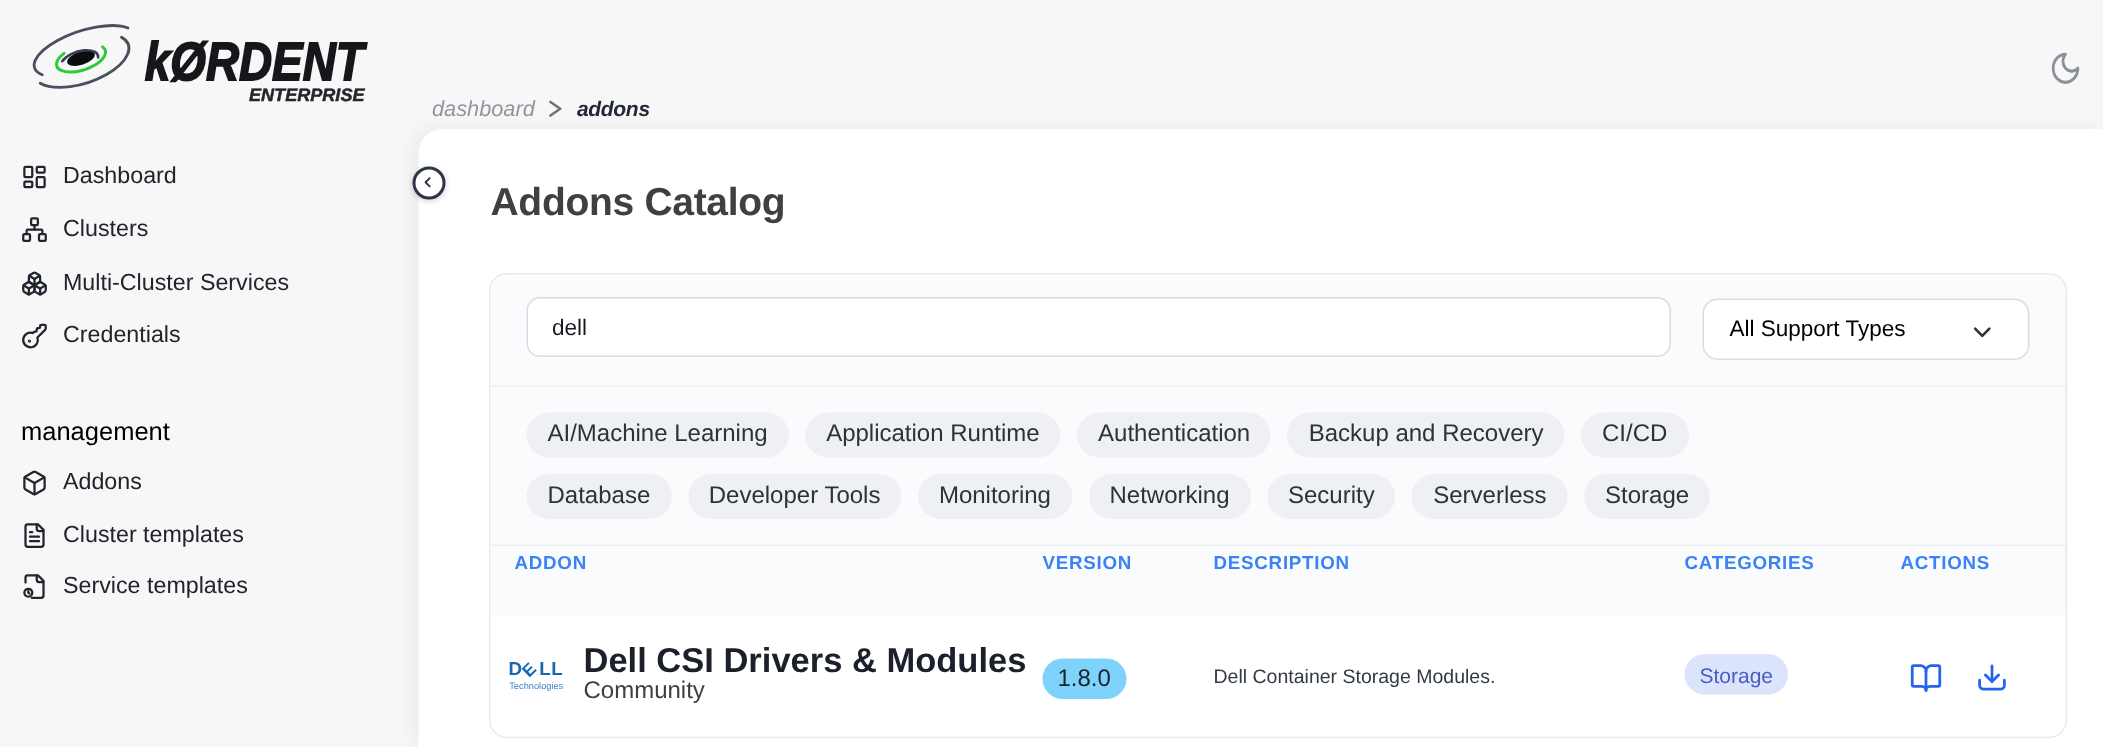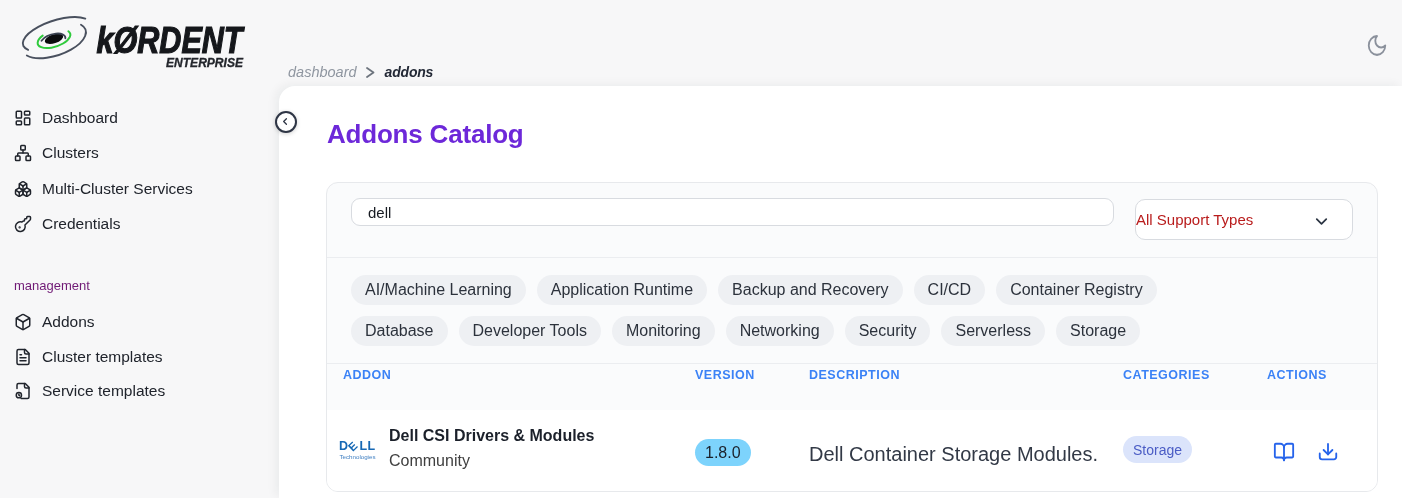--- a/index.html
+++ b/index.html
@@ -20,56 +20,56 @@
 
   
   #collapse { position:absolute; left:274.5px; top:110.5px; width:22px; height:22px;
     border-radius:50%; background:#fff; border:2px solid #2e3545;
     box-shadow:0 1px 4px rgba(0,0,0,0.18); display:flex; align-items:center; justify-content:center; }
 
   
   .nav-item { position:absolute; left:14px; display:flex; align-items:center; height:35px;
     color:#20242c; font-size:15.5px; }
   .nav-item svg { width:18px; height:18px; margin-right:10px; flex:0 0 auto; }
-  #nav-label { position:absolute; left:14px; top:278px; font-size:13px; color:#701a75; }
+  #nav-label { position:absolute; left:14px; top:278px; font-size:17px; color:#000000; }
 
   
   h1 { position:absolute; left:327px; top:119px; font-size:26px; font-weight:700;
-    color:#6d28d9; letter-spacing:-0.2px; }
+    color:#404040; letter-spacing:-0.2px; }
 
   #card { position:absolute; left:326px; top:182px; width:1052px; height:310px;
     background:#fafbfc; border:1px solid #e7e9ec; border-radius:12px; }
 
-  #search { position:absolute; left:24px; top:15px; width:763px; height:28px;
+  #search { position:absolute; left:24px; top:15px; width:763px; height:40px;
     border:1px solid #d8dbe0; border-radius:9px; background:#fff;
     font-size:15px; color:#171b22; padding:0 0 0 16px; display:flex; align-items:center; }
   #seltype { position:absolute; left:808px; top:16px; width:218px; height:41px;
     border:1px solid #d8dbe0; border-radius:10px; background:#fff;
-    font-size:15px; color:#b91c1c; display:flex; align-items:center; }
+    font-size:15px; color:#000000; display:flex; align-items:center; padding-left:17px; }
   #seltype svg { position:absolute; right:21px; top:12px; }
 
   .hdiv { position:absolute; left:0; width:1050px; height:1px; background:#ebedf0; }
 
   .chiprow { position:absolute; left:24px; display:flex; gap:11px;justify-content:space-between; }
   .chip { height:30px; border-radius:15px; background:#eef0f3; color:#2c323c;
     font-size:16px; display:flex; align-items:center; padding:0 14px; white-space:nowrap; }
 
   .th { position:absolute; top:185px; font-size:12.5px; font-weight:700; color:#3b82f6;
     letter-spacing:0.5px; }
 
   #rowbg { position:absolute; left:0; top:227px; width:1050px; height:81px;
     background:#fff; border-radius:0 0 11px 11px; }
 
   .cell { position:absolute; }
-  #addon-name { position:absolute; left:62px; top:17px; font-size:16px; font-weight:700; color:#1b202a; white-space:nowrap; }
+  #addon-name { position:absolute; left:62px; top:17px; font-size:23px; font-weight:700; color:#1b202a; white-space:nowrap; }
   #addon-sub { position:absolute; left:62px; top:41.5px; font-size:16px; color:#404040; }
   #verpill { position:absolute; left:368px; top:256px; height:27px; border-radius:14px;
     background:#7dd3fc; color:#1b202a; font-size:16px; display:inline-flex;
     align-items:center; padding:0 10px; }
-  #desc { position:absolute; left:482px; top:259.5px; font-size:20px; color:#323946; }
+  #desc { position:absolute; left:482px; top:259.5px; font-size:13px; color:#323946; }
   #catchip { position:absolute; left:796px; top:253px; height:27px; border-radius:13.5px;
     background:#dbe4fb; color:#4a5cc5; font-size:14px; display:inline-flex;
     align-items:center; padding:0 10px; }
 </style>
 </head>
 <body>
 
 <div id="header">
   <div id="logo">
     <svg width="240" height="64" viewBox="0 0 240 64">
@@ -184,23 +184,23 @@
   <div id="seltype">All Support Types
     <svg width="19" height="19" viewBox="0 0 24 24" fill="none" stroke="#2b3442" stroke-width="2.2" stroke-linecap="round" stroke-linejoin="round">
         <polyline points="6 9 12 15 18 9"></polyline>
       </svg>
   </div>
   <div class="hdiv" style="top:74px"></div>
 
   <div class="chiprow" style="top:92px">
     <div class="chip">AI/Machine Learning</div>
     <div class="chip">Application Runtime</div>
+    <div class="chip">Authentication</div>
     <div class="chip">Backup and Recovery</div>
     <div class="chip">CI/CD</div>
-    <div class="chip">Container Registry</div>
   </div>
   <div class="chiprow" style="top:133px">
     <div class="chip">Database</div>
     <div class="chip">Developer Tools</div>
     <div class="chip">Monitoring</div>
     <div class="chip">Networking</div>
     <div class="chip">Security</div>
     <div class="chip">Serverless</div>
     <div class="chip">Storage</div>
   </div>

